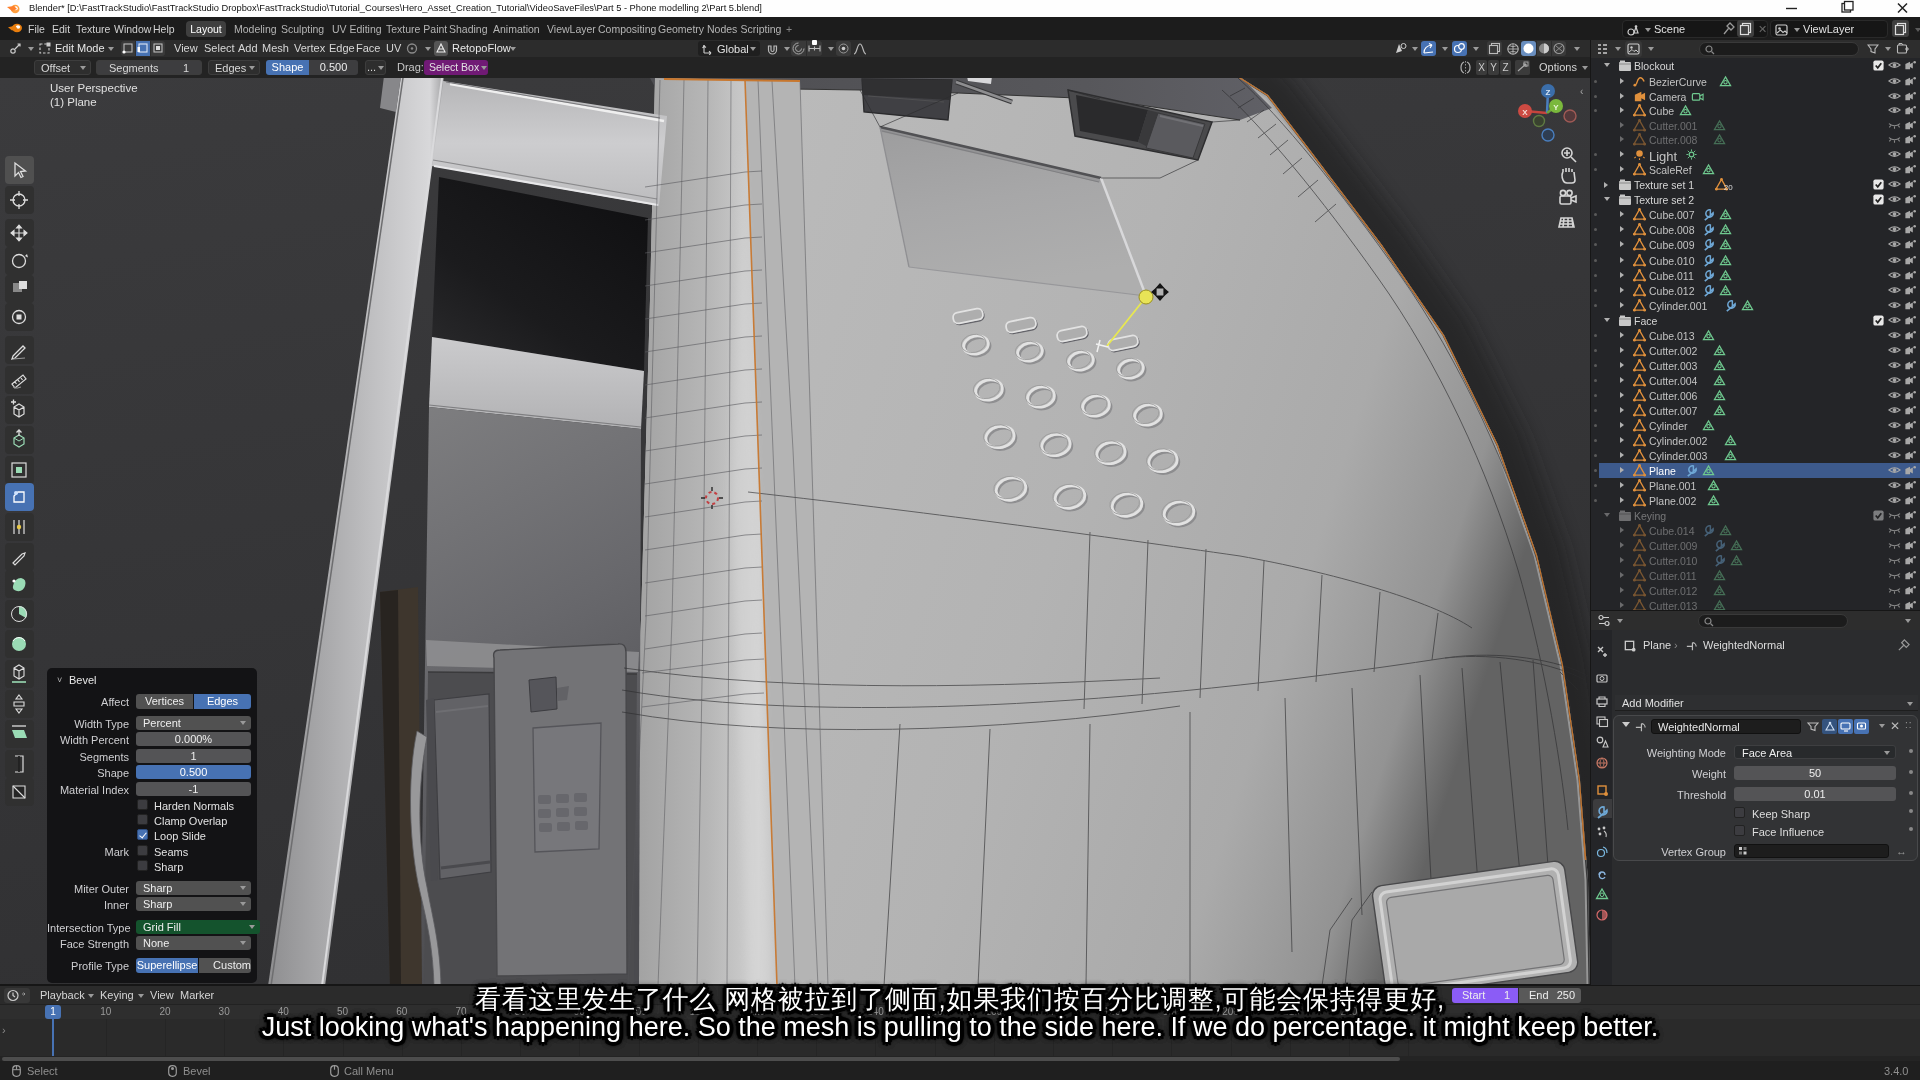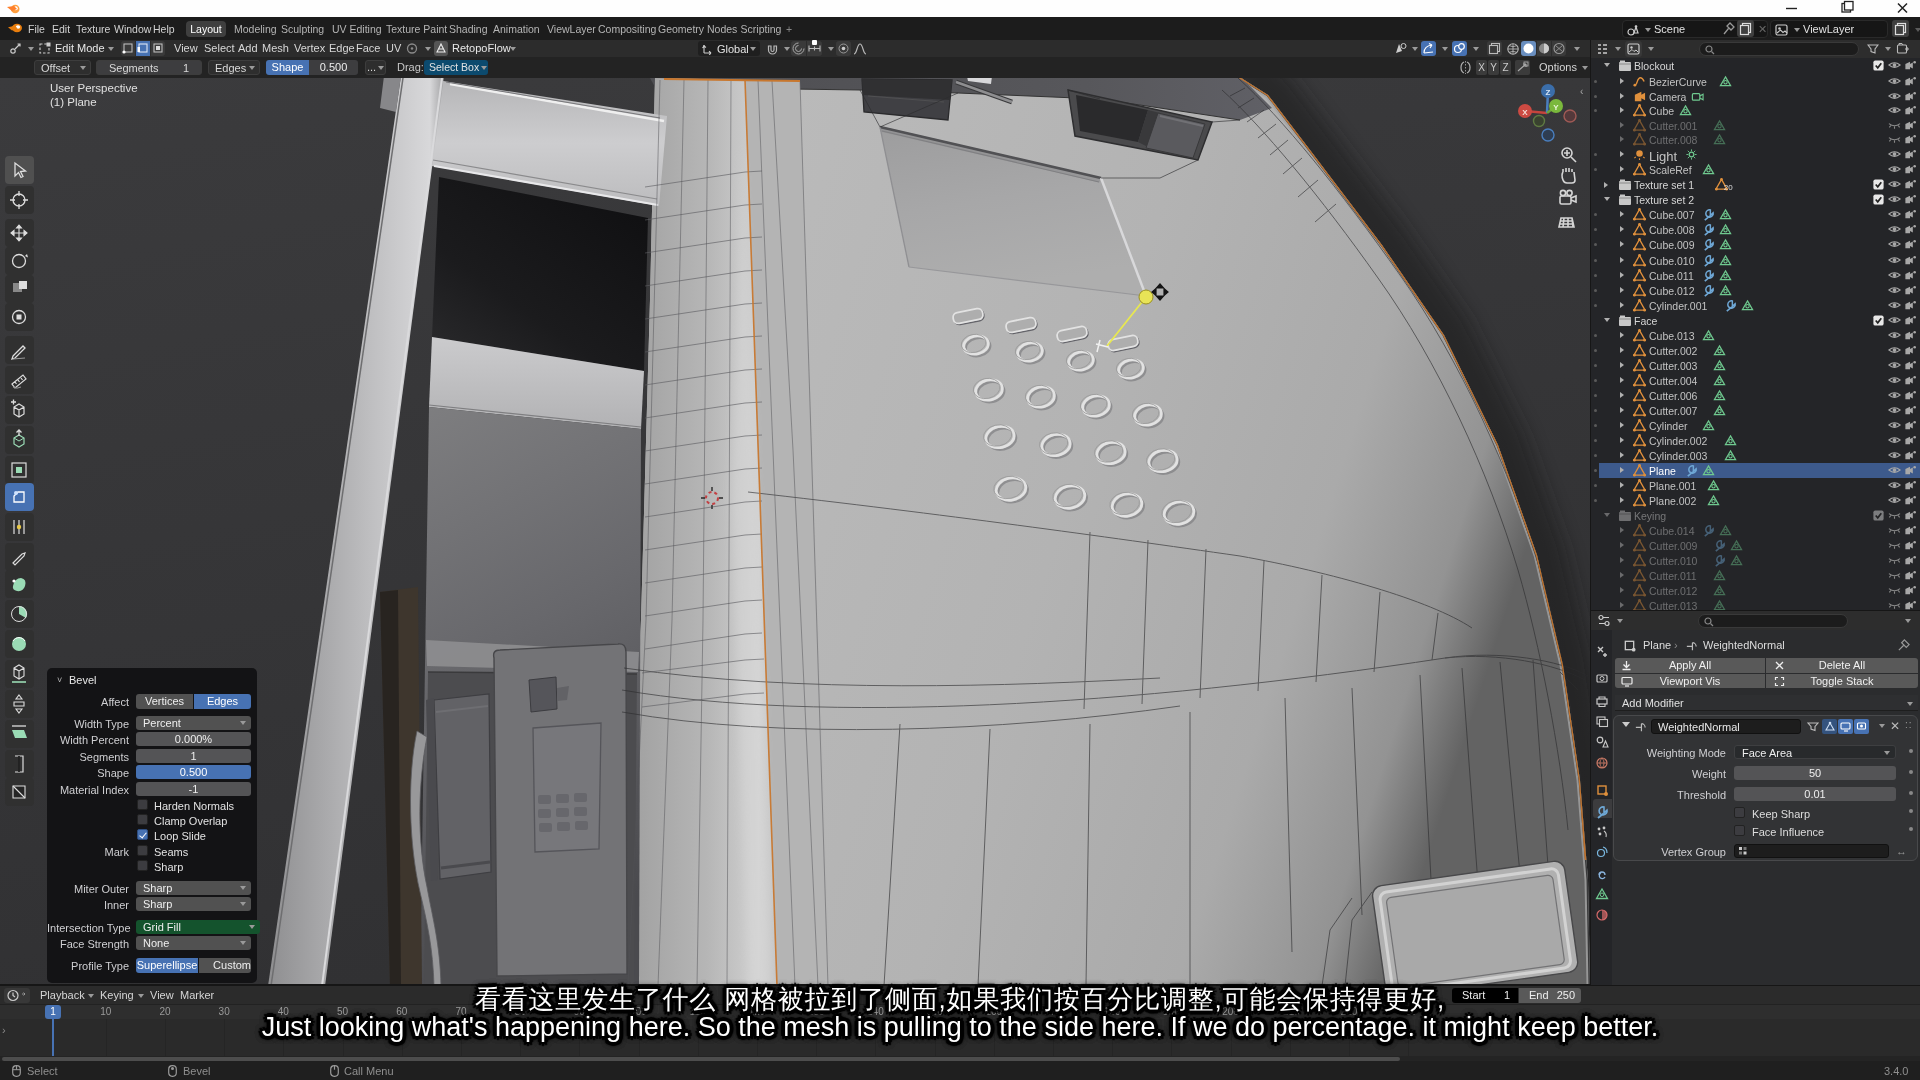--- a/index.html
+++ b/index.html
@@ -28,20 +28,21 @@
 .drop{position:absolute;height:14px;border-radius:3px;background:#4b4b4e;color:#eee;font-size:11px;line-height:14px;padding-left:7px}
 .drop .c2{position:absolute;right:5px;top:5px}
 .lbl{position:absolute;font-size:11px;color:#cfcfd2;text-align:right;white-space:nowrap}
 </style></head><body>
 <div class="abs titlebar">
 <svg class="abs" style="left:7px;top:2px" width="14" height="13" viewBox="0 0 14 13">
       <circle cx="8.2" cy="7" r="4.3" fill="#ff9f3f"></circle>
       <circle cx="8.8" cy="6.3" r="2" fill="#fff"></circle>
       <path d="M0 5 L7 4 L10 7 L5 9 Z" fill="#ff7f2a"></path>
     </svg>
+<span class="txt">Blender* [D:\FastTrackStudio\FastTrackStudio Dropbox\FastTrackStudio\Tutorial_Courses\Hero_Asset_Creation_Tutorial\VideoSaveFiles\Part 5 - Phone modelling 2\Part 5.blend]</span>
 <svg class="abs" style="left:1770px;top:0" width="150" height="17" viewBox="0 0 150 17">
 <line x1="16" y1="8.5" x2="27" y2="8.5" stroke="#222" stroke-width="1.4"></line>
 <rect x="72" y="3.5" width="8.5" height="8.5" fill="none" stroke="#222" stroke-width="1.3"></rect>
       <rect x="74.5" y="1.5" width="8.5" height="8.5" fill="#fefefe" stroke="#222" stroke-width="1.3"></rect>
 <path d="M128 3.5 L137 12.5 M137 3.5 L128 12.5" stroke="#222" stroke-width="1.5"></path>
 </svg>
   </div>
 <div class="abs menurow">
     <svg class="abs" style="left:8px;top:4px" width="16" height="14" viewBox="0 0 16 14">
       <ellipse cx="9" cy="7" rx="5" ry="4.2" fill="#e87d0d"></ellipse>
@@ -204,21 +205,21 @@
   </div>
 <div class="abs oprow">
     <div class="hbtn" style="left:34px;top:3px;width:57px;height:15px;line-height:14px;padding-left:6px">Offset<span class="caret" style="float:right;margin:5px 4px 0 0"></span></div>
 <div class="hbtn" style="left:96px;top:3px;width:106px;height:15px;line-height:14px;background:#3d3d3f">
 <span style="margin-left:12px">Segments</span><span style="position:absolute;right:12px">1</span></div>
 <div class="hbtn" style="left:208px;top:3px;width:52px;height:15px;line-height:14px;padding-left:6px">Edges<span class="caret" style="float:right;margin:5px 4px 0 0"></span></div>
 <div class="abs" style="left:266px;top:3px;width:43px;height:15px;background:#4772b3;border-radius:3px 0 0 3px;color:#fff;text-align:center;line-height:15px">Shape</div>
 <div class="abs" style="left:309px;top:3px;width:49px;height:15px;background:#3d3d3f;border-radius:0 3px 3px 0;color:#eee;text-align:center;line-height:15px">0.500</div>
 <div class="hbtn" style="left:365px;top:3px;width:21px;height:15px;line-height:13px;text-align:center">...<span class="caret" style="margin-left:2px"></span></div>
 <span class="abs" style="left:397px;top:4px;color:#c8c8c8">Drag:</span>
-<div class="abs" style="left:424px;top:3px;width:64px;height:15px;background:#0c4a6e;border-radius:3px;line-height:15px;padding-left:5px;color:#e2e2e2;font-size:10.5px;white-space:nowrap">Select Box<span class="caret" style="margin-left:2px"></span></div>
+<div class="abs" style="left:424px;top:3px;width:64px;height:15px;background:#701a75;border-radius:3px;line-height:15px;padding-left:5px;color:#e2e2e2;font-size:10.5px;white-space:nowrap">Select Box<span class="caret" style="margin-left:2px"></span></div>
     <svg class="abs" style="left:1458px;top:4px" width="15" height="13" viewBox="0 0 15 13">
       <path d="M6 1 C2 3 2 10 6 12 M9 1 C13 3 13 10 9 12" fill="none" stroke="#b0b0b0" stroke-width="1.2"></path>
       <path d="M7.5 0 V13" stroke="#b0b0b0" stroke-width="0.8" stroke-dasharray="1.5 1.5"></path>
     </svg>
     <div class="abs" style="left:1476px;top:3px;width:11px;height:15px;background:#3b3b3b;border-radius:2px;text-align:center;line-height:15px;color:#ccc;font-size:10px">X</div>
     <div class="abs" style="left:1488px;top:3px;width:11px;height:15px;background:#3b3b3b;border-radius:2px;text-align:center;line-height:15px;color:#ccc;font-size:10px">Y</div>
     <div class="abs" style="left:1500px;top:3px;width:11px;height:15px;background:#3b3b3b;border-radius:2px;text-align:center;line-height:15px;color:#ccc;font-size:10px">Z</div>
     <div class="abs" style="left:1515px;top:3px;width:15px;height:15px;background:#3b3b3b;border-radius:2px"><svg width="15" height="15" viewBox="0 0 15 15">
         <path d="M3 11 L11 4 M11 4 L8 4 M11 4 V7" fill="none" stroke="#aaa" stroke-width="1.1"></path>
         <rect x="9" y="2" width="4" height="4" fill="none" stroke="#aaa" stroke-width="0.9"></rect>
@@ -1589,35 +1590,20 @@
 <span class="abs" style="left:22px;top:1px">Plane</span>
 <span class="abs" style="left:53px;top:1px;color:#888">›</span>
 <svg class="abs" style="left:64px;top:1px" width="13" height="13" viewBox="0 0 14 14">
         <path d="M2,8 h6 M8,4 v8 M8,4 a4,4 0 0 1 4,4" fill="none" stroke="#bbb" stroke-width="1.3"></path>
       </svg>
 <span class="abs" style="left:82px;top:1px">WeightedNormal</span>
 <svg class="abs" style="left:276px;top:1px" width="13" height="13" viewBox="0 0 14 14">
         <path d="M8,1 L13,6 L10,9 L5,4 Z M7,7 L2,12" fill="none" stroke="#999" stroke-width="1.3"></path>
       </svg>
 </div>
-    <div class="abs" style="left:24px;top:47px;width:303px;height:30px">
-<div class="abs" style="left:0;top:0;width:150px;height:14.5px;background:#595959;border-radius:3px 0 0 0;color:#f0f0f0;text-align:center;line-height:14px;font-size:11px"><svg class="abs" style="left:6px;top:2px" width="11" height="11" viewBox="0 0 11 11">
-          <path d="M5.5,1 v6 M2.5,4.5 l3,3 l3,-3 M1.5,9.5 h8" stroke="#eee" stroke-width="1.3" fill="none"></path>
-        </svg>Apply All</div>
-<div class="abs" style="left:151px;top:0;width:152px;height:14.5px;background:#595959;border-radius:0 3px 0 0;color:#f0f0f0;text-align:center;line-height:14px;font-size:11px"><svg class="abs" style="left:8px;top:2px" width="11" height="11" viewBox="0 0 11 11">
-          <path d="M2,2 l7,7 M9,2 l-7,7" stroke="#eee" stroke-width="1.3"></path>
-        </svg>Delete All</div>
-<div class="abs" style="left:0;top:15.5px;width:150px;height:14.5px;background:#595959;border-radius:0 0 0 3px;color:#f0f0f0;text-align:center;line-height:14px;font-size:11px"><svg class="abs" style="left:6px;top:2px" width="12" height="11" viewBox="0 0 12 11">
-          <rect x="1" y="1.5" width="10" height="6.5" rx="1" fill="none" stroke="#eee" stroke-width="1.2"></rect>
-          <path d="M4,10 h4" stroke="#eee" stroke-width="1.2"></path>
-        </svg>Viewport Vis</div>
-<div class="abs" style="left:151px;top:15.5px;width:152px;height:14.5px;background:#595959;border-radius:0 0 3px 0;color:#f0f0f0;text-align:center;line-height:14px;font-size:11px"><svg class="abs" style="left:8px;top:2px" width="11" height="11" viewBox="0 0 11 11">
-          <path d="M1.5,4 V1.5 H4 M7,1.5 H9.5 V4 M9.5,7 V9.5 H7 M4,9.5 H1.5 V7" fill="none" stroke="#eee" stroke-width="1.2"></path>
-        </svg>Toggle Stack</div>
-</div>
     <div class="abs" style="left:24px;top:84px;width:303px;height:16px;background:#2e2f31;border-bottom:1px solid #1e1e1e">
 <span class="abs" style="left:7px;top:2px;color:#e0e0e0;font-size:11px">Add Modifier</span>
       <span class="caret abs" style="left:288px;top:7px"></span>
     </div>
     <div class="abs" style="left:22px;top:104px;width:305px;height:146px;background:#323335;border:1px solid #48494b;border-radius:6px">
 <span class="abs" style="left:8px;top:6px;width:0;height:0;border-left:4px solid transparent;border-right:4px solid transparent;border-top:5px solid #ccc"></span>
 <svg class="abs" style="left:20px;top:4px" width="13" height="13" viewBox="0 0 14 14">
         <path d="M2,8 h6 M8,4 v8 M8,4 a4,4 0 0 1 4,4" fill="none" stroke="#bbb" stroke-width="1.3"></path>
       </svg>
 <div class="abs" style="left:37px;top:3px;width:150px;height:15px;background:#1d1d1d;border-radius:3px;border:1px solid #111;color:#e8e8e8;line-height:14px;padding-left:6px;font-size:11px">WeightedNormal</div>
@@ -1711,21 +1697,21 @@
           <circle cx="9" cy="7.5" r="5" fill="none" stroke="#ccc" stroke-width="1.2"></circle>
           <path d="M9,4.5 v3 l2,1.5" stroke="#ccc" stroke-width="1.2" fill="none"></path>
           <path d="M18,6 l3,0 M19.5,4.5 l1.5,1.5 l-1.5,1.5" stroke="#999" stroke-width="1"></path>
         </svg></div>
 <span class="abs" style="left:40px;top:3px;color:#d5d5d5">Playback</span>
       <span class="caret abs" style="left:84px;top:8px"></span>
 <span class="abs" style="left:100px;top:3px;color:#d5d5d5">Keying</span>
       <span class="caret abs" style="left:134px;top:8px"></span>
 <span class="abs" style="left:150px;top:3px;color:#d5d5d5">View</span>
 <span class="abs" style="left:180px;top:3px;color:#d5d5d5">Marker</span>
-<div class="abs" style="left:1452px;top:2px;width:66px;height:15px;background:#000000;border-radius:3px 0 0 3px;color:#eee">
+<div class="abs" style="left:1452px;top:2px;width:66px;height:15px;background:#8b5cf6;border-radius:3px 0 0 3px;color:#eee">
         <span style="position:absolute;left:10px;top:1px">Start</span>
         <span style="position:absolute;right:8px;top:1px">1</span>
       </div>
 <div class="abs" style="left:1519px;top:2px;width:62px;height:15px;background:#595959;border-radius:0 3px 3px 0;color:#eee">
         <span style="position:absolute;left:10px;top:1px">End</span>
         <span style="position:absolute;right:6px;top:1px">250</span>
       </div>
 </div>
     <div class="abs" style="left:0;top:19px;width:1920px;height:14px;background:#2e2e2e"></div>
     <span class="abs" style="left:95.78px;top:20px;width:20px;text-align:center;color:#9a9a9a;font-size:10px">10</span>

